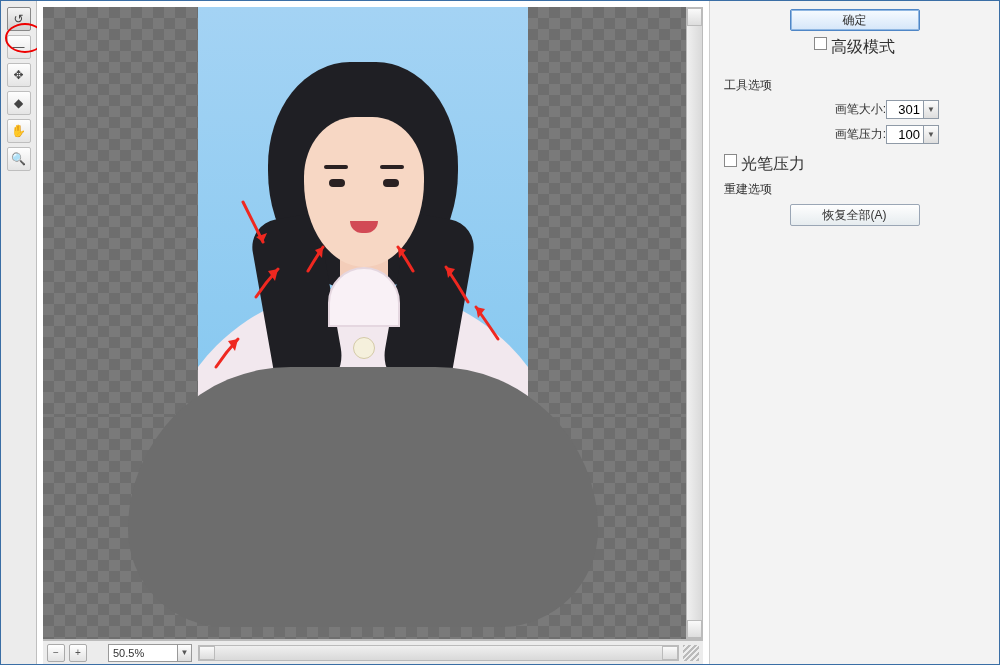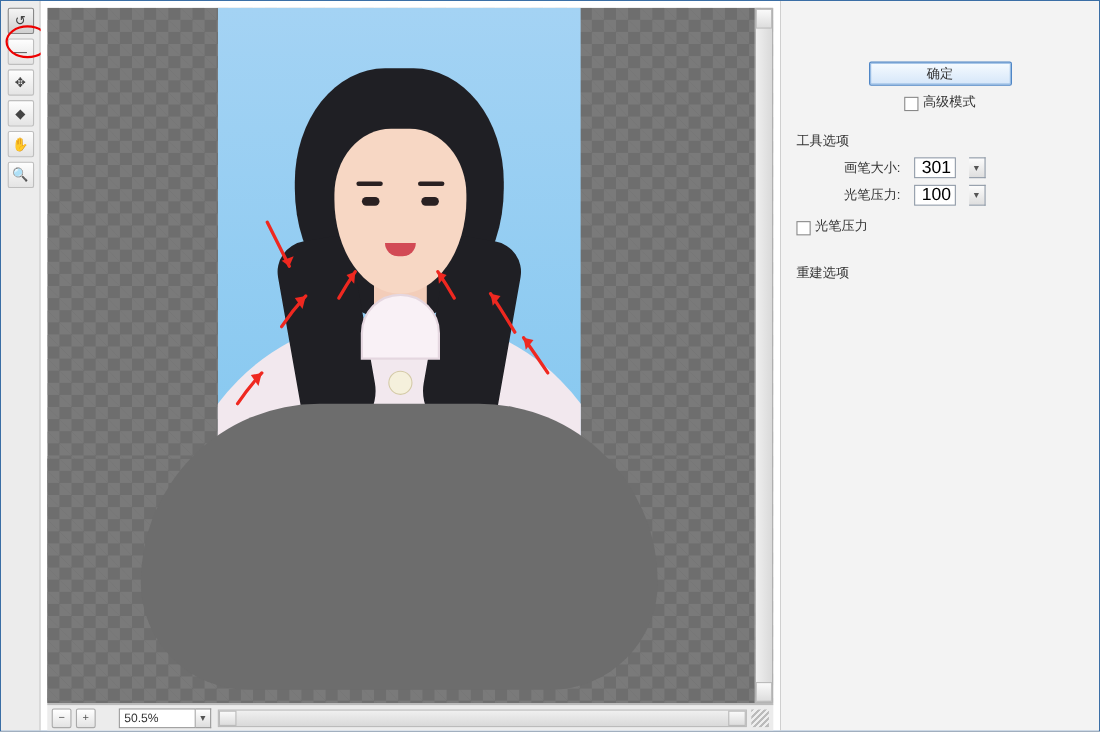--- a/index.html
+++ b/index.html
@@ -63,27 +63,27 @@
   .hscroll-track{flex:1;height:16px;background:linear-gradient(to bottom,#f0f0f0,#d9d9d9);border:1px solid #bbb;position:relative;margin-left:2px;}
   .hs-left,.hs-right{position:absolute;top:0;bottom:0;width:16px;background:linear-gradient(to bottom,#fafafa,#ddd);border:1px solid #bbb;}
   .hs-left{left:0;} .hs-right{right:0;}
   .sizer{width:16px;height:16px;background:repeating-linear-gradient(135deg,#bbb,#bbb 2px,#eee 2px,#eee 4px);}
 
   
   .rightpanel{width:290px;border-left:1px solid #cfcfcf;background:#f3f3f3;padding:8px 14px;display:flex;flex-direction:column;gap:6px;}
   .btn{height:22px;border:1px solid #9aa6b5;background:linear-gradient(to bottom,#fefefe,#e6ecef);border-radius:2px;display:flex;align-items:center;justify-content:center;font-size:12px;color:#333;cursor:pointer;}
   .btn.primary{border-color:#4f86c6;background:linear-gradient(to bottom,#f6fbff,#d5e6f9);box-shadow:0 0 0 1px #8fb7e2 inset;}
   .btn-row{display:flex;justify-content:center;}
-  .btn.w130{width:130px;margin-top:47px;}
-  .chk-row{display:flex;align-items:flex-end;gap:4px;justify-content:center;font-size:12px;color:#333;}
+  .btn.w130{width:130px;}
+  .chk-row{display:flex;align-items:flex-start;gap:4px;justify-content:center;font-size:16px;color:#333;}
   .chk{width:13px;height:13px;border:1px solid #888;background:#fff;}
   .section-label{font-size:12px;margin-top:13px;}
-  .field-row{display:flex;align-items:center;justify-content:center;gap:12px;padding-right:46px;}
+  .field-row{display:flex;align-items:center;justify-content:flex-end;gap:0;padding-right:46px;}
   .field-label{color:#333;}
-  .num-input{width:38px;height:19px;border:1px solid #8f9aa7;background:#fff;text-align:right;padding-right:3px;font-size:16px;}
+  .num-input{width:38px;height:19px;border:1px solid #8f9aa7;background:#fff;text-align:right;padding-right:3px;font-size:13px;}
   .dd-btn{width:15px;height:19px;border:1px solid #8f9aa7;border-left:none;background:linear-gradient(to bottom,#fcfcfc,#dedede);display:flex;align-items:center;justify-content:center;font-size:8px;color:#555;}
   .chk-row.left{justify-content:flex-start;}
 </style>
 </head>
 <body>
 
 <div class="window">
 
   <div class="client">
 
@@ -209,27 +209,32 @@
         <span>高级模式</span>
       </div>
 
       <div class="section-label">工具选项</div>
       <div class="field-row">
         <span class="field-label">画笔大小:</span>
         <input class="num-input" value="301" style="">
         <div class="dd-btn">▼</div>
       </div>
       <div class="field-row">
-        <span class="field-label">光笔压力:</span>
+        <span class="field-label">画笔压力:</span>
         <input class="num-input" value="100" style="">
         <div class="dd-btn">▼</div>
       </div>
 
       <div class="chk-row left" style="margin-top:4px;">
         <div class="chk"></div>
         <span>光笔压力</span>
       </div>
 
-      <div class="section-label" style="margin-top:20px;">重建选项</div>
+      <div class="section-label" style="margin-top:0;">重建选项</div>
+      <div class="btn-row">
+          <div class="btn w130">
+            <span>恢复全部(A)</span>
+          </div>
+        </div>
     </div>
 
   </div>
 </div>
 
 </body></html>

